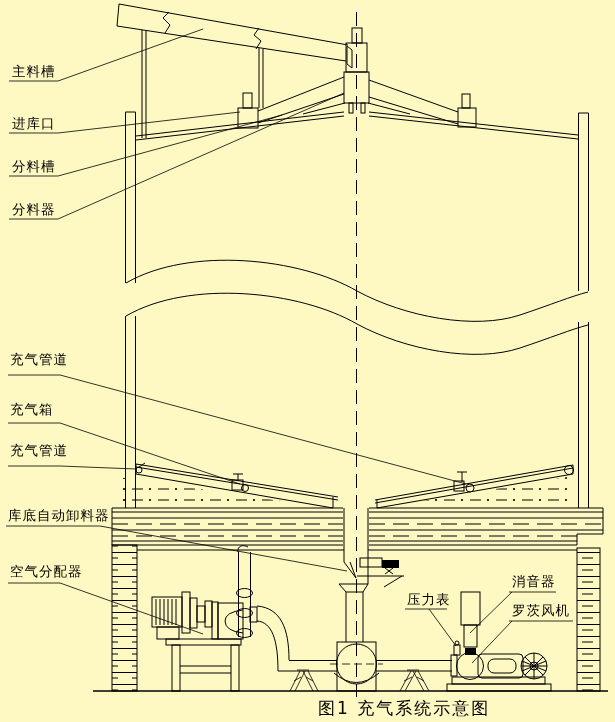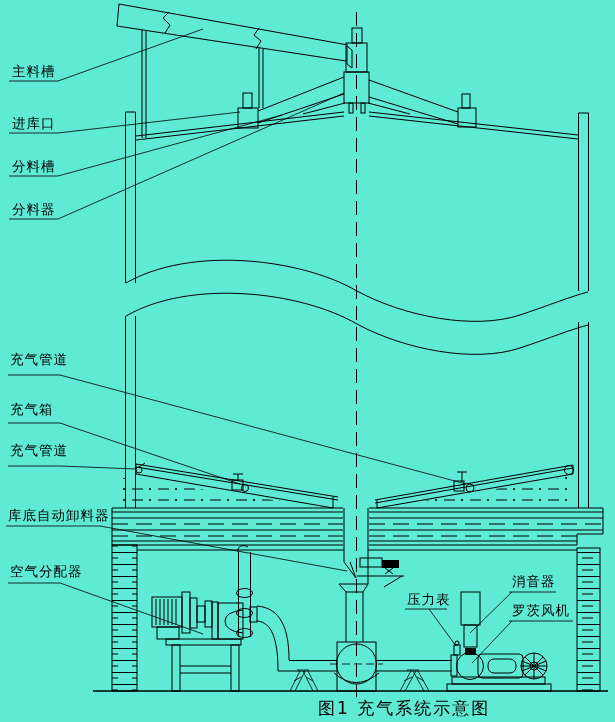--- a/index.html
+++ b/index.html
@@ -1,16 +1,16 @@
 <!DOCTYPE html>
 <html><head>
 <meta charset="utf-8">
 <style>
   html,body{margin:0;padding:0;background:#ffffff;}
-  .stage{width:615px;height:722px;background:#5eead4;position:relative;overflow:hidden;}
+  .stage{width:615px;height:722px;background:#fef9c3;position:relative;overflow:hidden;}
   svg{display:block;}
   svg text{font-family:"DejaVu Sans","Liberation Sans",sans-serif;fill:#000;}
   .lbl{font-size:13.5px;letter-spacing:1px;}
   .cap{font-size:17px;letter-spacing:2px;}
   .ln{stroke:#000;stroke-width:1;fill:none;}
   .thin{stroke:#000;stroke-width:0.8;fill:none;}
   .fillb{fill:#000;stroke:none;}
 </style>
 </head>
 <body>

